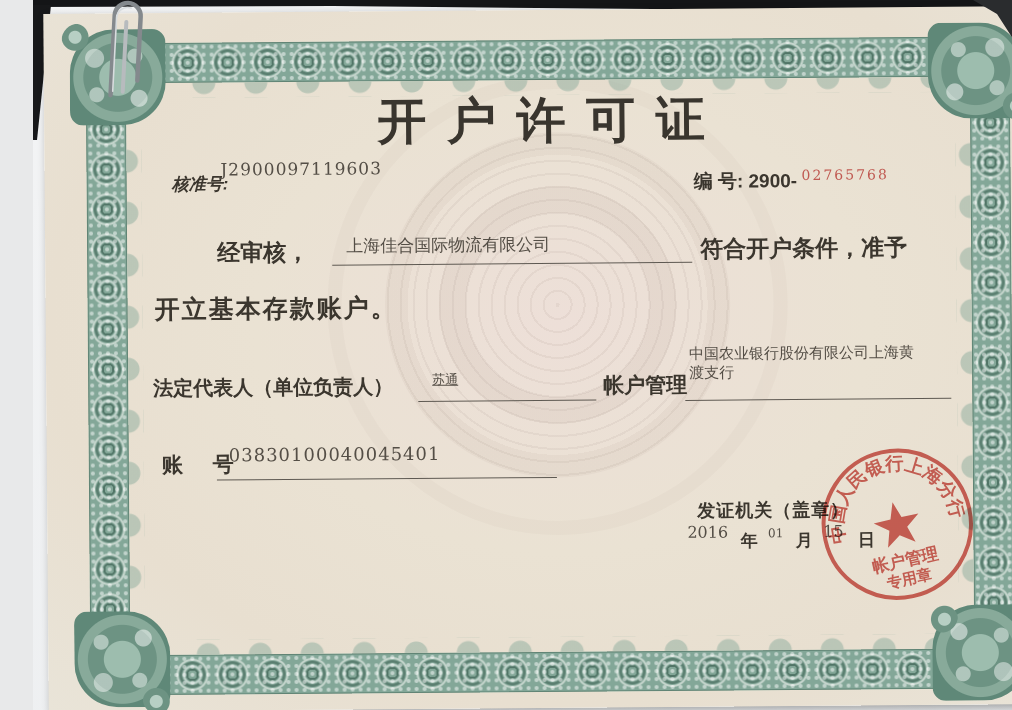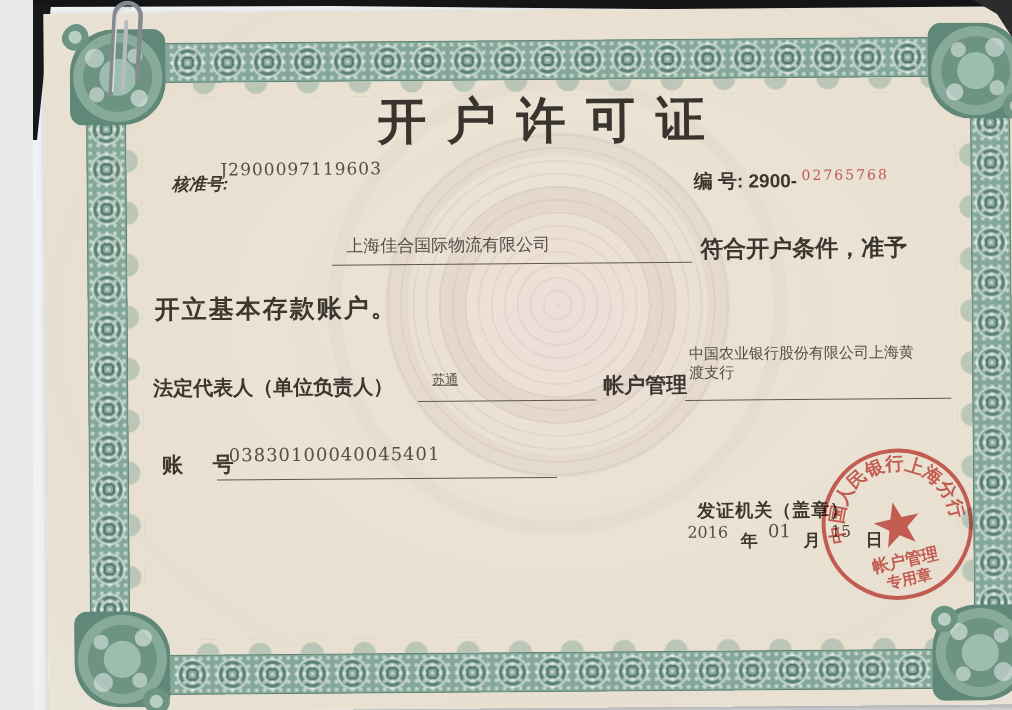--- a/index.html
+++ b/index.html
@@ -108,20 +108,21 @@
     <div class="corner corner-bl"></div>
 
     <div class="abs title">开户许可证</div>
 
     <div class="abs ink" style="left:127px; top:160px; font-size:17px;font-style:italic;">核准号:</div>
     <div class="abs fill" style="left:176px; top:147px; font-size:17px; letter-spacing:1px;">J2900097119603</div>
 
     <div class="abs ink" style="left:649px; top:160px; font-size:19px;">编 号: 2900-</div>
     <div class="abs" style="left:757px; top:159px; font-size:14px; letter-spacing:2px; color:#c05a52; font-family:'DejaVu Serif',serif;">02765768</div>
 
+    <div class="abs ink" style="left:172px; top:225px; font-size:23px;">经审核，</div>
     <div class="blank" style="left:287px; top:221px; width:360px; height:33px;">
       <span class="fill" style="position:absolute; left:14px; top:2px; font-size:17px; white-space:nowrap;">上海佳合国际物流有限公司</span>
     </div>
     <div class="abs ink" style="left:655px; top:225px; font-size:23px;">符合开户条件，准予</div>
     <div class="abs ink" style="left:109px; top:280px; font-size:25px; letter-spacing:2px;">开立基本存款账户。</div>
 
     <div class="abs ink" style="left:107px; top:362px; font-size:20px;">法定代表人（单位负责人）</div>
     <div class="blank" style="left:372px; top:356px; width:178px; height:35px;">
       <span class="fill" style="position:absolute; left:14px; top:4px; font-size:13px;text-decoration:underline;">苏通</span>
     </div>
@@ -133,21 +134,21 @@
 
     <div class="abs ink" style="left:115px; top:438px; font-size:21px; letter-spacing:12px;">账 号</div>
     <div class="blank" style="left:170px; top:430px; width:340px; height:38px;">
       <span class="fill" style="position:absolute; left:12px; top:2px; font-size:18px; letter-spacing:1px;">03830100040045401</span>
     </div>
 
     <div class="abs ink" style="left:650px; top:490px; font-size:18px; letter-spacing:1px;">发证机关（盖章）</div>
     <div class="abs" style="left:640px; top:512px; font-size:16px;">
       <span class="fill" style="font-size:16px;">2016</span>
       <span class="ink" style="font-size:17px; position:relative; top:9px; margin:0 6px 0 8px;">年</span>
-      <span class="fill" style="font-size:18px;">01</span>
+      <span class="fill" style="font-size:12px;">01</span>
       <span class="ink" style="font-size:17px; position:relative; top:9px; margin:0 6px 0 8px;">月</span>
       <span class="fill" style="font-size:16px;">15</span>
       <span class="ink" style="font-size:17px; position:relative; top:9px; margin:0 6px 0 10px;">日</span>
     </div>
 
     <svg class="seal-svg" viewBox="0 0 200 200">
       <circle cx="100" cy="100" r="92" fill="none" stroke="#cf544c" stroke-width="5"></circle>
       <path id="sealArc" d="M 36.1 123.3 A 68 68 0 1 1 163.9 123.3" fill="none"></path>
       <text font-size="23" font-weight="bold" fill="#cf544c" font-family="DejaVu Serif, serif">
         <textPath href="#sealArc" startOffset="50%" text-anchor="middle">中国人民银行上海分行</textPath>

